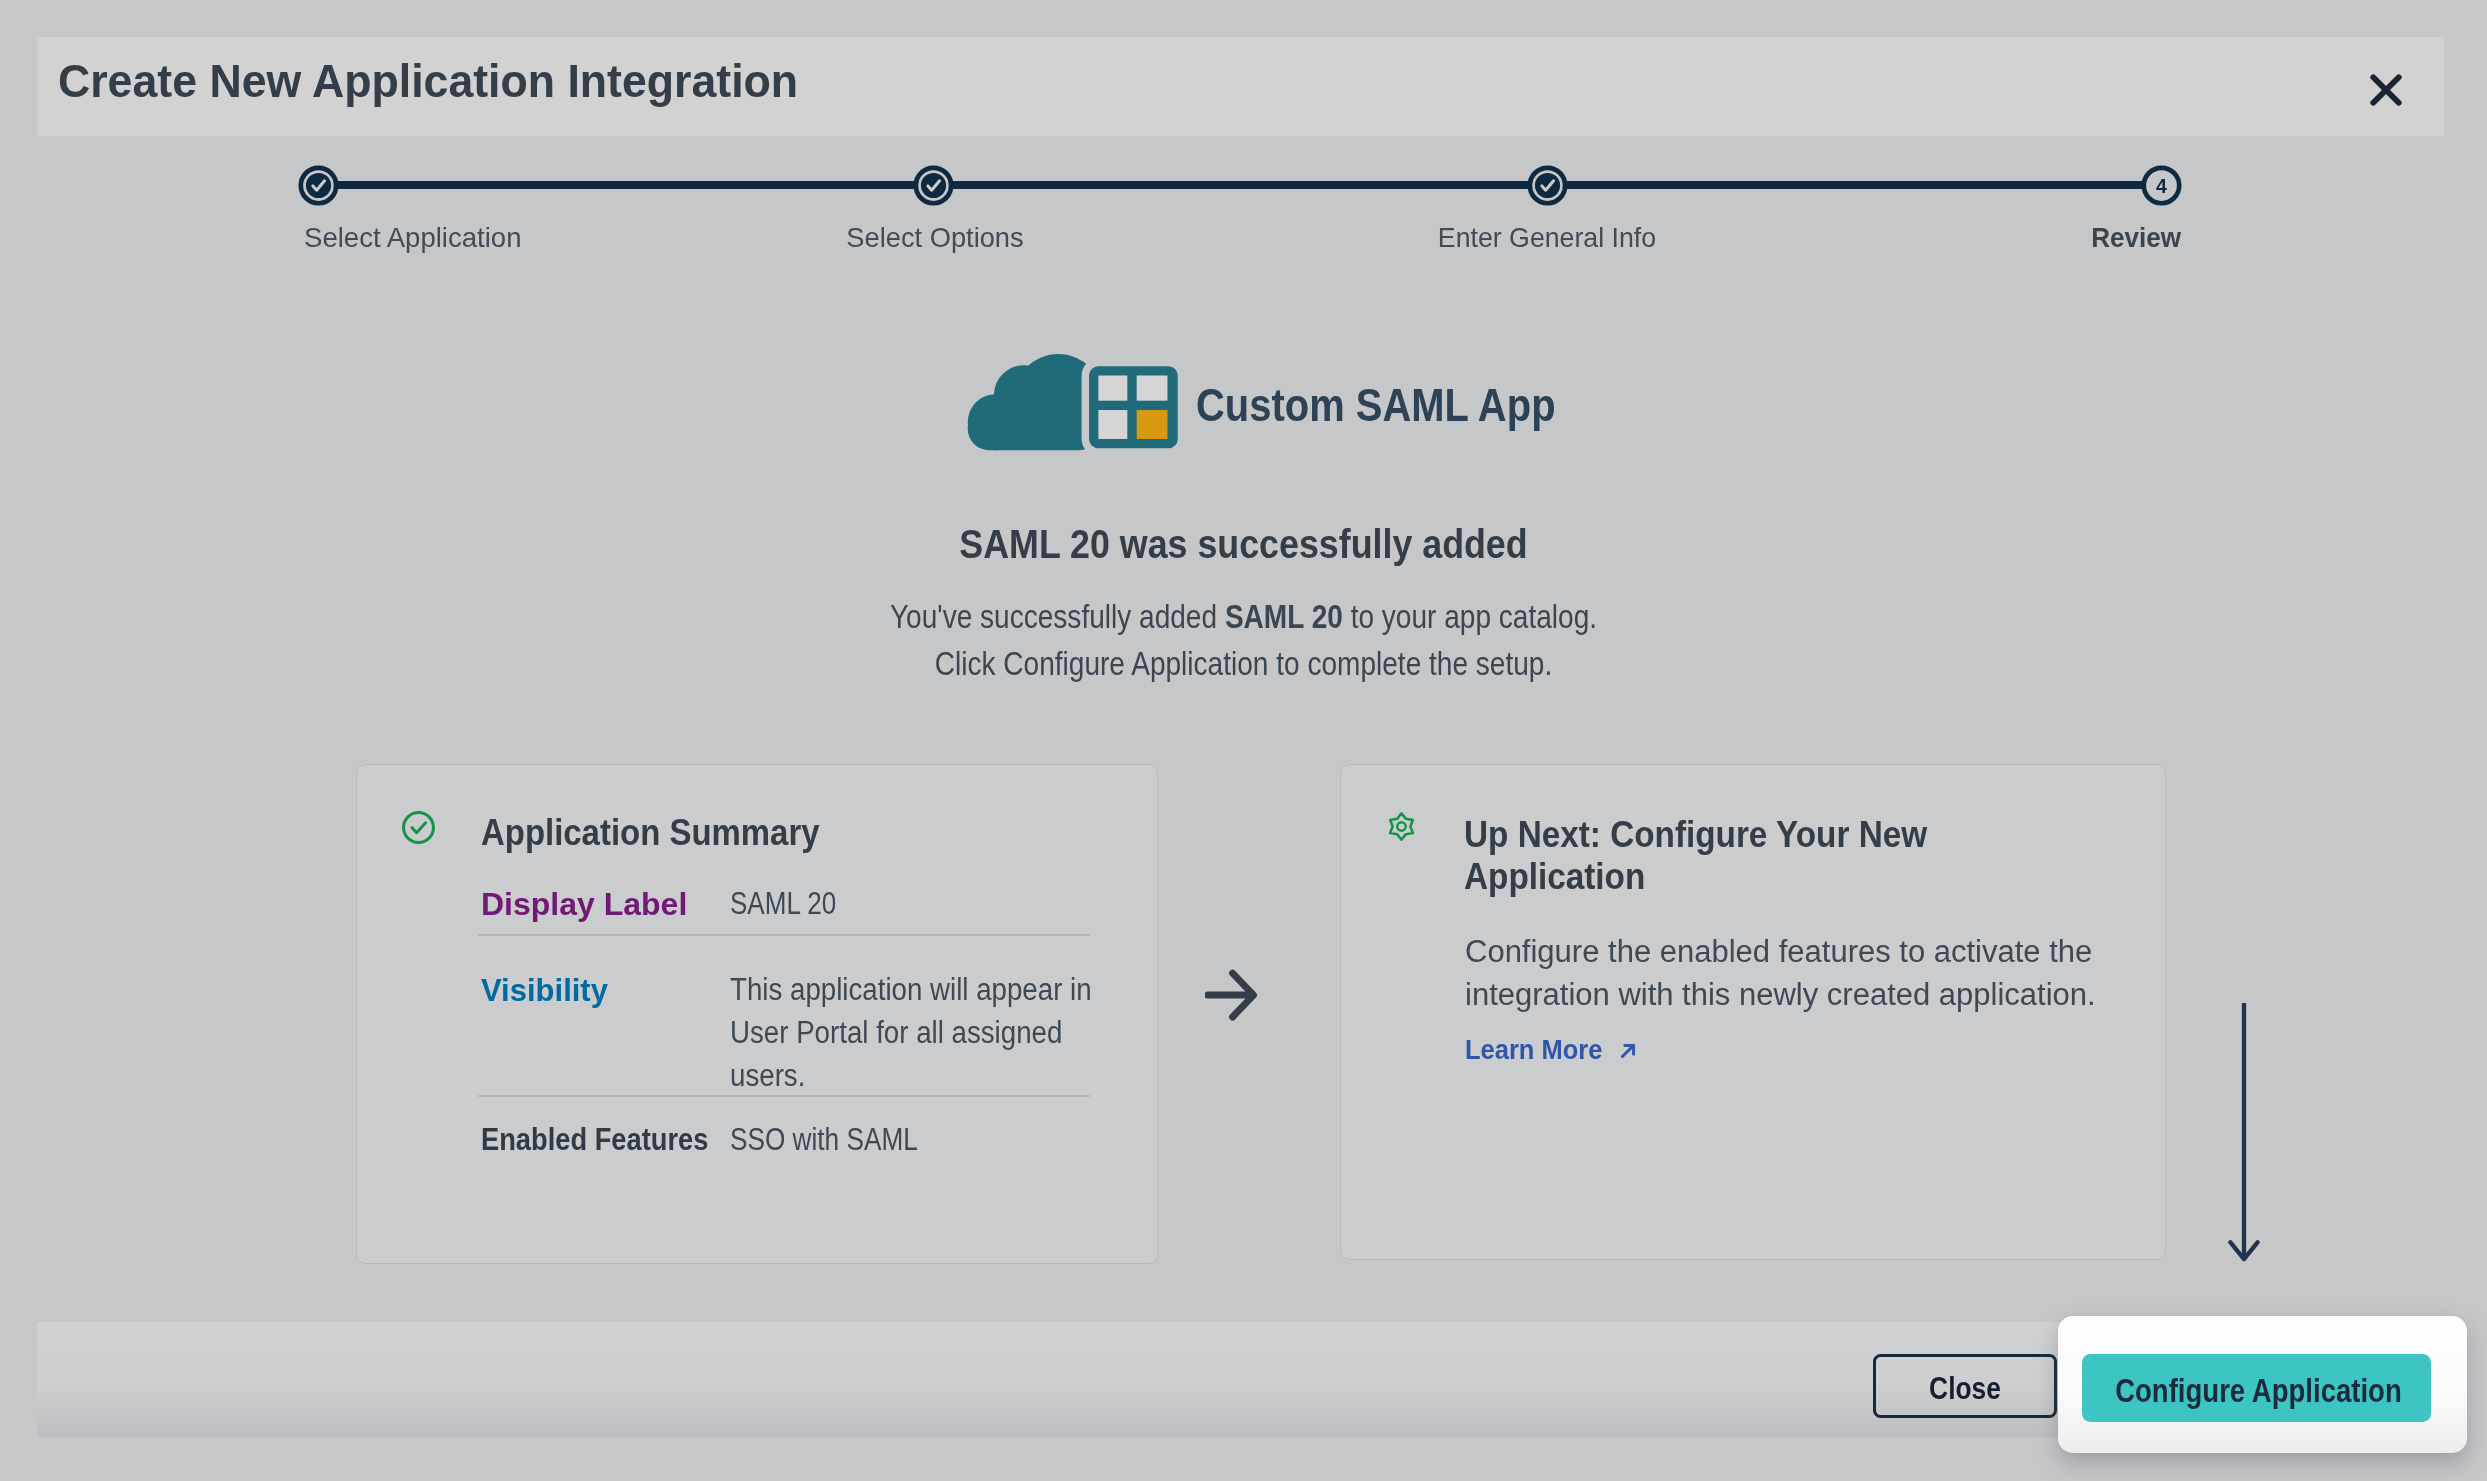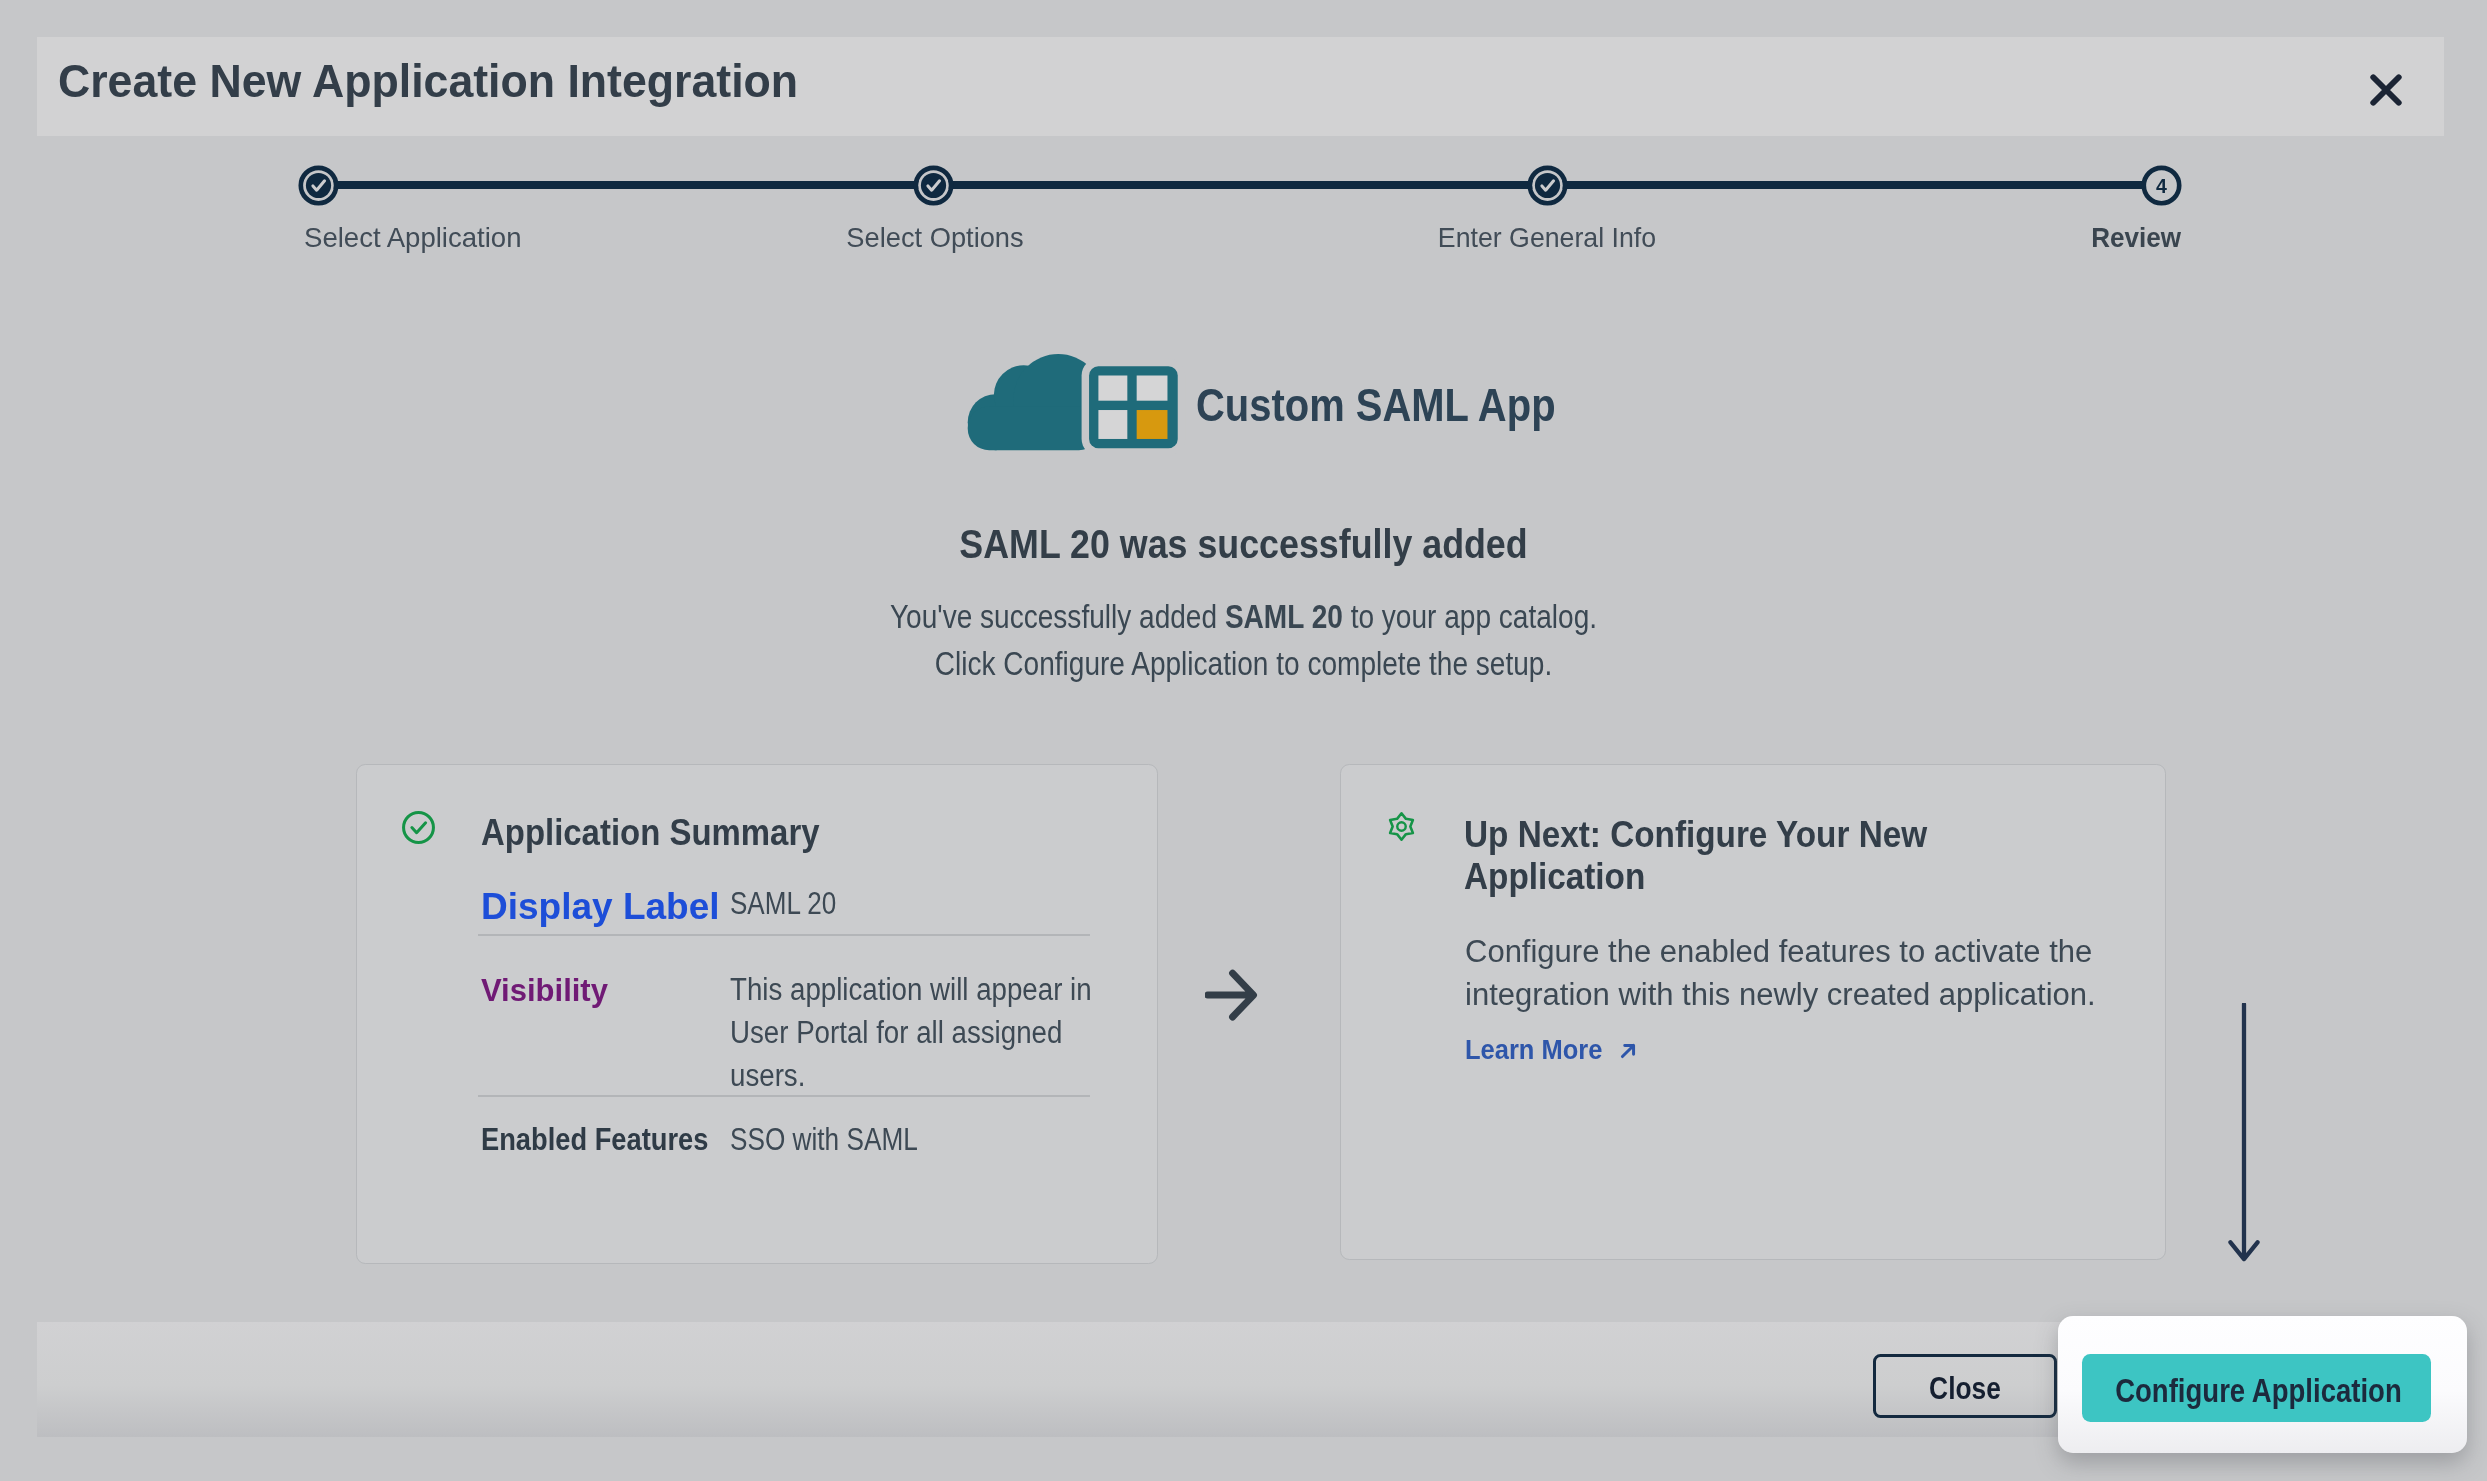--- a/index.html
+++ b/index.html
@@ -62,24 +62,24 @@
 
 <div class="abs" style="left:0; top:524px; width:2487px; text-align:center; font-size:41px; font-weight:bold; color:#333e48; transform:scaleX(.873);">SAML 20 was successfully added</div>
 <div class="abs" style="left:0; top:593px; width:2487px; text-align:center; font-size:33px; line-height:47px; color:#3a4752; transform:scaleX(.85);">You've successfully added <b>SAML 20</b> to your app catalog.<br>Click Configure Application to complete the setup.</div>
 
 <div class="abs" style="left:356px; top:764px; width:802px; height:500px; background:#cbccce; border:1.9px solid #b6b8bb; border-radius:9.3px;"></div>
 <svg class="abs" style="left:401px; top:810px;" width="35" height="35" viewBox="0 0 37 37">
   <circle cx="18.5" cy="18.5" r="15.8" fill="none" stroke="#159447" stroke-width="3.2"></circle>
   <path d="M11.5 18.5 L16.5 24 L26 13.5" stroke="#159447" stroke-width="3.2" fill="none" stroke-linecap="round" stroke-linejoin="round"></path>
 </svg>
 <div class="abs" style="left:481px; top:814px; font-size:37px; font-weight:bold; color:#333e49; white-space:nowrap; transform:scaleX(.89); transform-origin:left top;">Application Summary</div>
-<div class="abs" style="left:481px; top:888px; font-size:37px; font-weight:bold; color:#1d4ed8; white-space:nowrap;">Display Label</div>
+<div class="abs" style="left:481px; top:888px; font-size:32px; font-weight:bold; color:#701a75; white-space:nowrap;">Display Label</div>
 <div class="abs" style="left:730px; top:888px; font-size:31px; color:#3d4954; white-space:nowrap; transform:scaleX(.84); transform-origin:left top;">SAML 20</div>
 <div class="abs" style="left:478px; top:934px; width:612px; height:1.9px; background:#b3b5b8;"></div>
-<div class="abs" style="left:481px; top:975px; font-size:31px; font-weight:bold; color:#701a75; white-space:nowrap;">Visibility</div>
+<div class="abs" style="left:481px; top:975px; font-size:31px; font-weight:bold; color:#0369a1; white-space:nowrap;">Visibility</div>
 <div class="abs" style="left:730px; top:968px; width:407px; font-size:31px; line-height:43px; color:#3d4954; transform:scaleX(.893); transform-origin:left top;">This application will appear in User Portal for all assigned users.</div>
 <div class="abs" style="left:478px; top:1095px; width:612px; height:1.9px; background:#b3b5b8;"></div>
 <div class="abs" style="left:481px; top:1124px; font-size:31px; font-weight:bold; color:#2f3b46; white-space:nowrap; transform:scaleX(.88); transform-origin:left top;">Enabled Features</div>
 <div class="abs" style="left:730px; top:1124px; font-size:31px; color:#3d4954; white-space:nowrap; transform:scaleX(.845); transform-origin:left top;">SSO with SAML</div>
 
 <svg class="abs" style="left:1205px; top:968px;" width="56" height="56" viewBox="0 0 60 60">
   <path d="M3 29 H49.5 M29.5 5.5 L52 29 L29.5 52.5" stroke="#333e48" stroke-width="7.4" fill="none" stroke-linecap="round" stroke-linejoin="round"></path>
 </svg>
 
 <div class="abs" style="left:1340px; top:764px; width:826px; height:496px; background:#cbccce; border:1.9px solid #b6b8bb; border-radius:9.3px;"></div>

